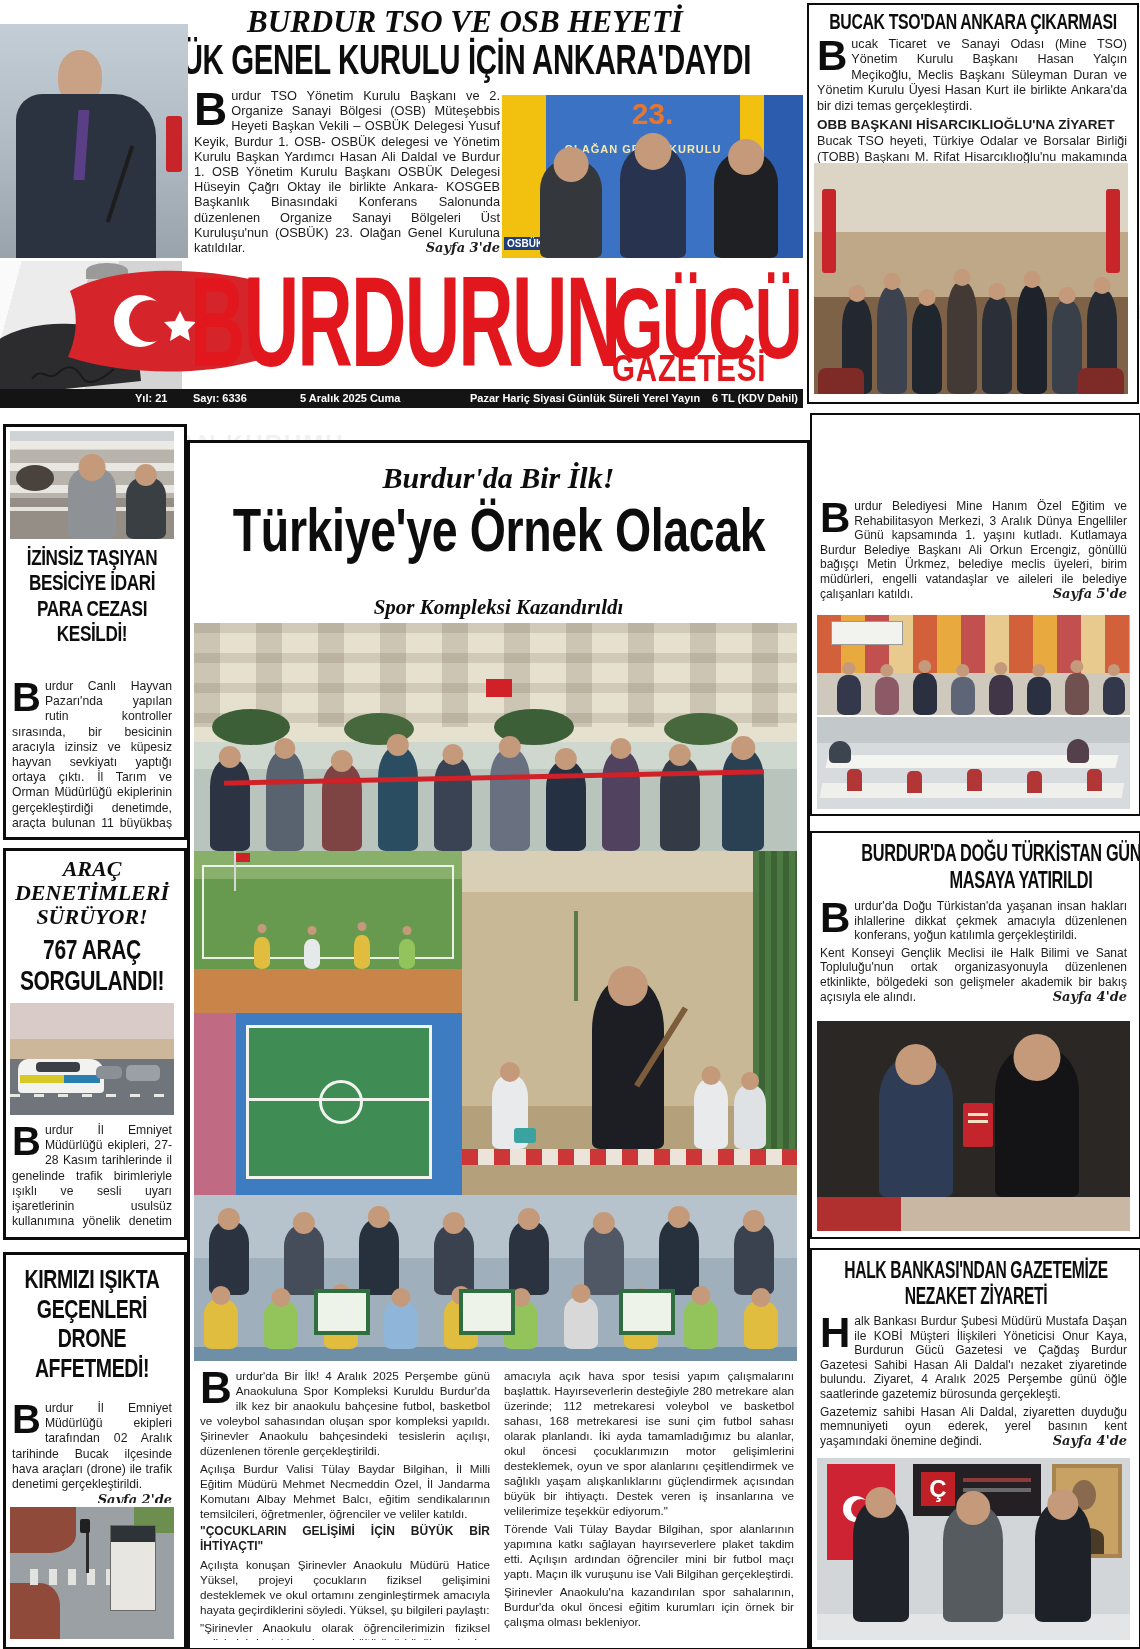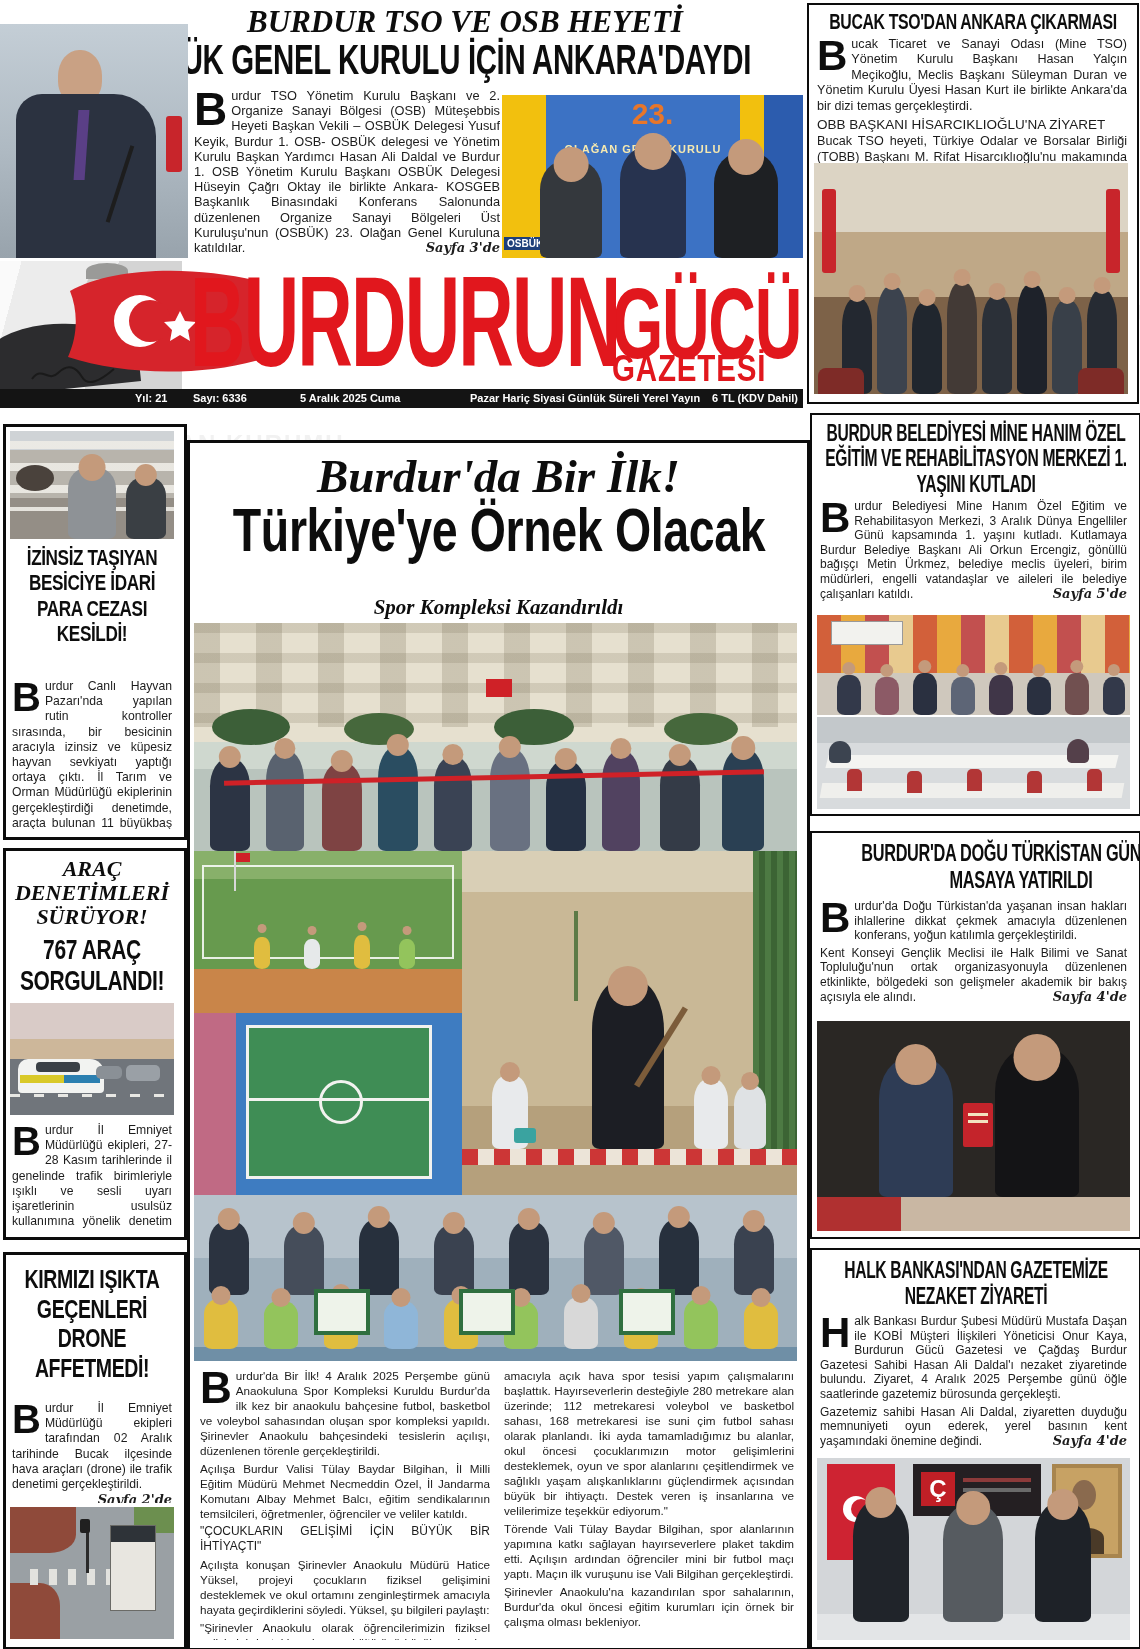--- a/index.html
+++ b/index.html
@@ -4,21 +4,21 @@
 <style>
   html,body{margin:0;padding:0;background:#e9e9e7;}
   .page{position:relative;width:1140px;height:1649px;background:#ffffff;overflow:hidden;
         font-family:"Liberation Sans","DejaVu Sans",sans-serif;color:#111;}
   .abs{position:absolute;}
   .ctr{text-align:center;}
   .hl{font-weight:bold;line-height:1.05;letter-spacing:-0.5px;color:#0d0d0d;}
   .serifit{font-family:"Liberation Serif","DejaVu Serif",serif;font-style:italic;font-weight:bold;color:#0d0d0d;}
   .cw{position:relative;left:50%;transform-origin:center top;}
   .bt{font-size:12.2px;line-height:15.2px;text-align:justify;color:#1c1c1c;margin:0 0 3px 0;}
-  .bh{font-weight:normal;}
+  .bh{font-weight:bold;}
   .dc{float:left;font-weight:bold;font-size:40px;line-height:33px;padding:2px 4px 0 0;color:#0d0d0d;}
   .ref{float:right;font-family:"DejaVu Serif","Liberation Serif",serif;font-style:italic;font-weight:bold;font-size:13px;white-space:nowrap;padding-left:6px;}
   .box{position:absolute;border:3px solid #0c0c0c;background:#fff;}
   .box2{position:absolute;border:2px solid #0c0c0c;background:#fff;}
   .ph{position:absolute;overflow:hidden;background:#cfcfcf;}
   .f{position:absolute;bottom:0;border-radius:42% 42% 8px 8px / 30% 30% 6px 6px;}
   .f::before{content:"";position:absolute;left:50%;transform:translateX(-50%);top:-13px;
              width:56%;height:0;padding-top:56%;border-radius:50%;background:#c49a7b;}
   .wm{position:absolute;font-weight:bold;font-size:24px;color:rgba(120,120,120,0.10);letter-spacing:2px;white-space:nowrap;}
   .bar{position:absolute;background:#141414;color:#fff;font-weight:bold;font-size:11px;}
@@ -191,21 +191,21 @@
       <div class="abs" style="left:20px;top:62px;width:110px;height:16px;background:repeating-linear-gradient(90deg,#e2e2de 0 8px,transparent 8px 19px);"></div>
       <div class="abs" style="right:18px;top:18px;width:44px;height:84px;background:#e8e6e0;border:1px solid #6a6a66;">
         <div class="abs" style="left:0;top:0;width:100%;height:16px;background:#2e3338;"></div>
       </div>
       <div class="abs" style="left:76px;top:20px;width:3px;height:46px;background:#2a2a2a;"></div>
       <div class="abs" style="left:70px;top:12px;width:10px;height:14px;background:#202020;border-radius:2px;"></div>
     </div>
   </div>
 
   <div class="box" style="left:187px;top:440px;width:617px;height:1205px;">
-    <div class="abs serifit ctr" style="left:0;top:6px;width:100%;font-size:47px;">Burdur'da Bir İlk!</div>
+    <div class="abs serifit ctr" style="left:0;top:18px;width:100%;font-size:30px;">Burdur'da Bir İlk!</div>
     <div class="abs ctr" style="left:0;top:56px;width:100%;">
       <div class="hl cw" style="width:133%;transform:translateX(-50%) scaleX(0.75);font-size:62px;line-height:1;white-space:nowrap;">Türkiye'ye Örnek Olacak</div>
     </div>
     <div class="abs serifit ctr" style="left:0;top:152px;width:100%;font-size:21px;">Spor Kompleksi Kazandırıldı</div>
 
     <div class="abs" style="left:4px;top:180px;width:603px;height:738px;">
 
       <div class="ph" style="left:0;top:0;width:603px;height:228px;background:linear-gradient(180deg,#e6e0cf 0 52%,#cfd8cf 52% 64%,#b9c4bd 64% 100%);">
         <div class="abs" style="left:0;top:0;width:100%;height:104px;background:repeating-linear-gradient(90deg,rgba(110,100,75,0.22) 0 26px,transparent 26px 62px),repeating-linear-gradient(180deg,rgba(110,100,75,0.18) 0 10px,transparent 10px 30px);"></div>
         <div class="abs" style="left:18px;top:86px;width:78px;height:36px;border-radius:50%;background:#3c5f38;"></div>
@@ -296,23 +296,20 @@
       <p class="bt" style="font-size:11.7px;line-height:15px;">amacıyla açık hava spor tesisi yapım çalışmalarını başlattık. Hayırseverlerin desteğiyle 280 metrekare alan üzerinde; 112 metrekaresi voleybol ve basketbol sahası, 168 metrekaresi ise suni çim futbol sahası olarak planlandı. İki ayda tamamladığımız bu alanlar, okul öncesi çocuklarımızın motor gelişimlerini desteklemek, oyun ve spor alanlarını çeşitlendirmek ve sağlıklı yaşam alışkanlıklarını güçlendirmek açısından büyük bir ihtiyaçtı. Destek veren iş insanlarına ve velilerimize teşekkür ediyorum."</p>
       <p class="bt" style="font-size:11.7px;line-height:15px;">Törende Vali Tülay Baydar Bilgihan, spor alanlarının yapımına katkı sağlayan hayırseverlere plaket takdim etti. Açılışın ardından öğrenciler mini bir futbol maçı yaptı. Maçın ilk vuruşunu ise Vali Bilgihan gerçekleştirdi.</p>
       <p class="bt" style="font-size:11.7px;line-height:15px;">
         <span>Şirinevler Anaokulu'na kazandırılan spor sahalarının, Burdur'da okul öncesi eğitim kurumları için örnek bir çalışma olması bekleniyor.</span>
         
       </p>
     </div>
   </div>
 
   <div class="box2" style="left:810px;top:413px;width:327px;height:399px;">
-    <div class="abs ctr" style="left:0;top:6px;width:100%;">
-      <div class="hl cw" style="width:147%;transform:translateX(-50%) scaleX(0.68);font-size:23px;line-height:1.1;">BURDUR BELEDİYESİ MİNE HANIM ÖZEL EĞİTİM VE REHABİLİTASYON MERKEZİ 1. YAŞINI KUTLADI</div>
-    </div>
     <div class="abs" style="left:8px;top:84px;width:307px;height:112px;overflow:hidden;">
       <p class="bt" style="font-size:12px;line-height:14.6px;">
         <span class="dc" style="font-size:42px;line-height:34px;">B</span><span>urdur Belediyesi Mine Hanım Özel Eğitim ve Rehabilitasyon Merkezi, 3 Aralık Dünya Engelliler Günü kapsamında 1. yaşını kutladı. Kutlamaya Burdur Belediye Başkanı Ali Orkun Ercengiz, gönüllü bağışçı Metin Ürkmez, belediye meclis üyeleri, birim müdürleri, engelli vatandaşlar ve aileleri ile belediye çalışanları katıldı.</span>
         <span class="ref">Sayfa 5'de</span>
       </p>
     </div>
     <div class="ph" style="left:5px;top:200px;width:313px;height:100px;background:#cfc8bd;">
       <div class="abs" style="left:0;top:0;width:100%;height:58px;background:repeating-linear-gradient(90deg,#d2603a 0 24px,#e8a93e 24px 48px,#c2504f 48px 72px,#e8ca8f 72px 96px);"></div>
       <div class="abs" style="left:14px;top:6px;width:70px;height:22px;background:#f2f2ee;border:1px solid #999;"></div>
       <div class="f" style="left:20px;width:24px;height:40px;background:#33394a;"></div>

